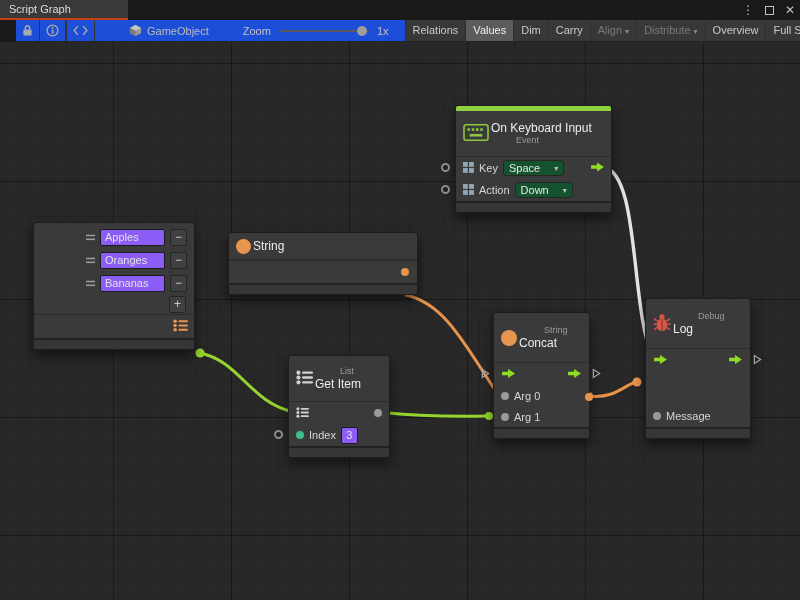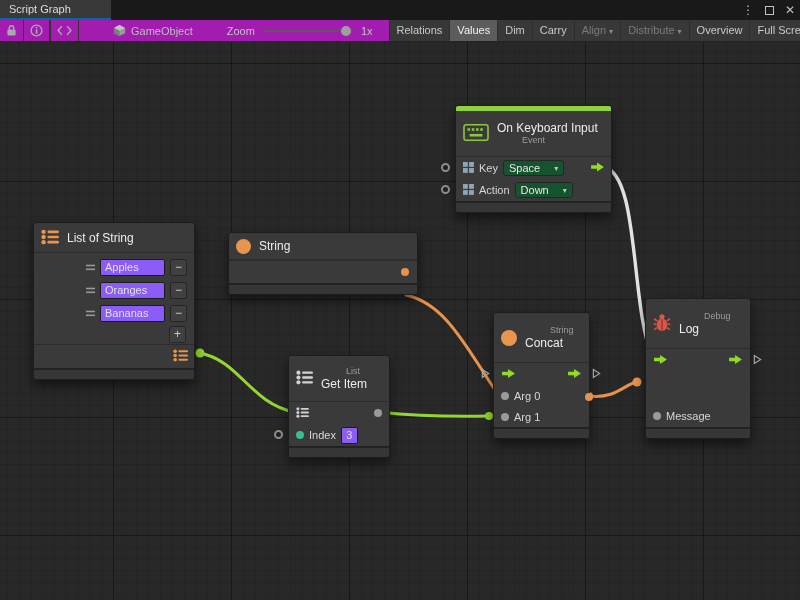--- a/index.html
+++ b/index.html
@@ -5,30 +5,30 @@
   * { margin:0; padding:0; box-sizing:border-box; }
   html,body { background:#111; }
   .root {
     position:relative; width:800px; height:600px; overflow:hidden;
     font-family:"Liberation Sans", sans-serif; font-size:11px; color:#cccccc;
     background:#191919;
   }
   
   .titlebar { position:absolute; top:0; left:0; right:0; height:20px; background:#191919; }
   .tab {
-    position:absolute; left:0; top:0; width:111px; height:20px;
+    position:absolute; left:0; top:0; width:128px; height:20px;
     background:#393939; color:#dddddd; line-height:18px; padding-left:9px;
-    border-bottom:2px solid #0369a1; font-size:11px;
+    border-bottom:2px solid #c2410c; font-size:11px;
   }
   .winctrl { position:absolute; right:5px; top:0; height:20px; display:flex; align-items:center; gap:11px; color:#c2c2c2; }
   .winctrl .glyph { font-size:12px; line-height:20px; }
   .maxbox { width:9px; height:9px; border:1px solid #c2c2c2; display:inline-block; }
   
   .toolbar {
-    position:absolute; top:20px; left:0; right:0; height:22px; background:#a21caf;
+    position:absolute; top:20px; left:16px; right:0; height:22px; background:#1d4ed8;
     border-bottom:1px solid #232323; display:flex; align-items:center; color:#c3c3c3;
     overflow:hidden; white-space:nowrap;
   }
   .tb-icon { height:22px; display:flex; align-items:center; justify-content:center; padding:0 6px; border-right:1px solid #333333; }
   .tb-sep { width:10px; height:22px; }
   .go { display:flex; align-items:center; gap:5px; margin-left:34px; color:#bdbdbd; }
   .zoomwrap { display:flex; align-items:center; margin-left:34px; gap:8px; }
   .zoomtrack { position:relative; width:90px; height:2px; background:#5a5a5a; border-radius:1px; }
   .zoomknob { position:absolute; right:2px; top:-4px; width:10px; height:10px; border-radius:50%; background:#9e9e9e; }
   .tb-btns { display:flex; height:22px; margin-left:16px; }
@@ -49,21 +49,21 @@
     background-size:118px 118px, 118px 118px, 11.8px 11.8px, 11.8px 11.8px;
     background-position:-5px 21px, -5px 21px, -5px 21px, -5px 21px;
   }
   .wires { position:absolute; inset:0; z-index:1; pointer-events:none; }
   
   .node {
     position:absolute; z-index:2; background:#3a3a3a; border:1px solid #1d1d1d;
     border-radius:3px; box-shadow:0 6px 12px rgba(0,0,0,0.5); color:#d8d8d8;
   }
   .accent { height:5px; background:#8FD13F; border-radius:2px 2px 0 0; }
-  .head { display:flex; align-items:center; gap:8px; padding:0 7px; border-bottom:1px solid #2c2c2c; }
+  .head { display:flex; align-items:center; gap:2px; padding:0 7px; border-bottom:1px solid #2c2c2c; }
   .titles { display:flex; flex-direction:column; justify-content:center; line-height:1.2; }
   .title { font-size:12px; color:#ececec; white-space:nowrap; }
   .cat { font-size:9px; color:#9b9b9b; white-space:nowrap;margin-left:25px; }
   .nrow { position:relative; display:flex; align-items:center; gap:5px; padding:0 7px; color:#d6d6d6; }
   .gap { height:2px; background:#222222; }
   .foot { height:9px; background:#363636; border-radius:0 0 3px 3px; }
   .dot { width:8px; height:8px; border-radius:50%; flex:0 0 auto; }
   .dot.gray { background:#9a9a9a; }
   .dot.teal { background:#3FBC8C; }
   .dot.orange { background:#E8934C; }
@@ -235,35 +235,20 @@
         <span class="dd">
           <span>Down</span>
           <span class="caret">▾</span>
         </span>
       </div>
       <div class="gap"></div>
         <div class="foot"></div>
     </div>
 
     <div class="node" style="left:33px; top:180px; width:162px;">
-      <div class="head" style="height:30px;">
-        <span style="color:#E8954F;">
-          <svg viewBox="0 0 14 12" width="18" height="16">
-              <g fill="currentColor">
-                <circle cx="2" cy="2" r="1.7"></circle>
-                <rect x="5" y="1" width="9" height="2" rx="1"></rect>
-                <circle cx="2" cy="6" r="1.7"></circle>
-                <rect x="5" y="5" width="9" height="2" rx="1"></rect>
-                <circle cx="2" cy="10" r="1.7"></circle>
-                <rect x="5" y="9" width="9" height="2" rx="1"></rect>
-              </g>
-            </svg>
-        </span>
-        <div class="title">List of String</div>
-      </div>
       <div style="padding-top:3px;">
         <div class="nrow lrow" style="margin-bottom:1px;">
           <span><svg viewBox="0 0 8 6" width="9" height="7">
                 <g stroke="#9a9a9a" stroke-width="1.4">
                   <line x1="0" y1="1.2" x2="8" y2="1.2"></line>
                   <line x1="0" y1="4.6" x2="8" y2="4.6"></line>
                 </g>
               </svg></span>
           <span class="field" style="flex:1;">Apples</span>
           <span class="sqbtn">−</span>

